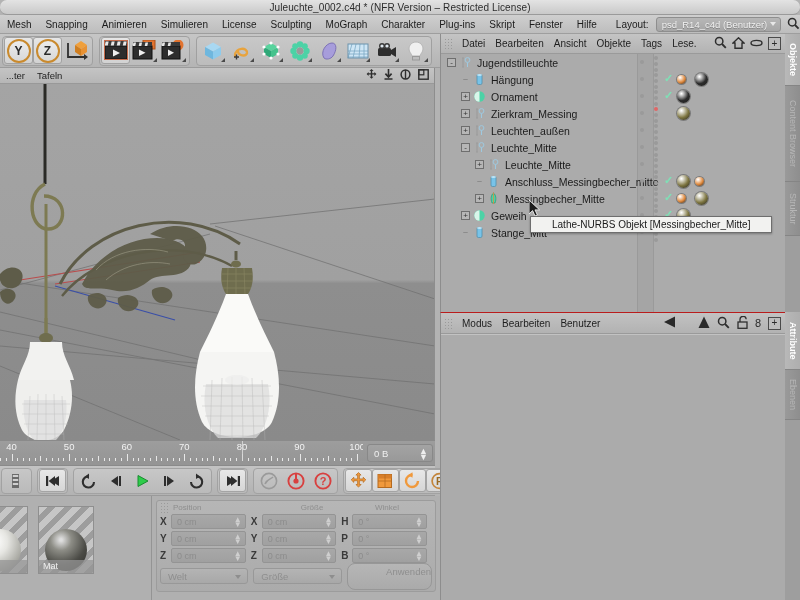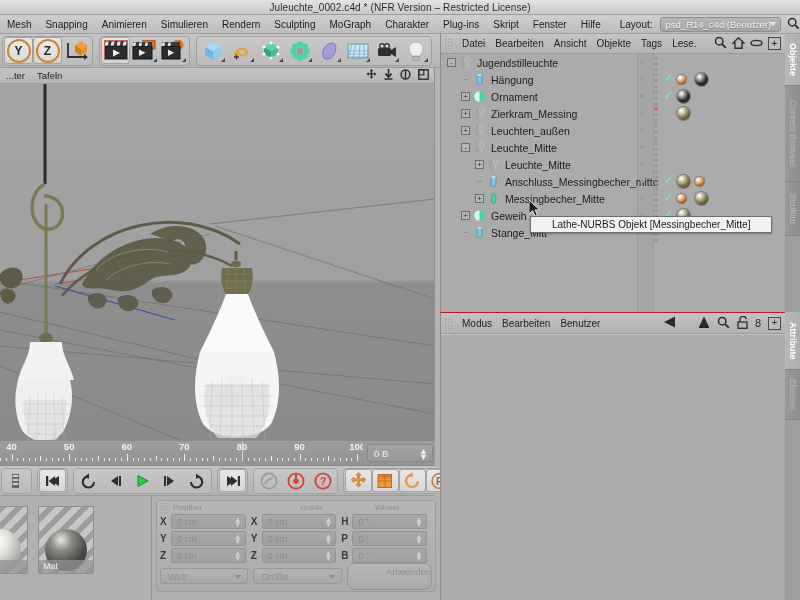--- a/index.html
+++ b/index.html
@@ -11,20 +11,21 @@
   }
   #app{position:relative;width:800px;height:600px;}
 
   
   .titlebar{
     position:absolute;left:0;top:0;width:800px;height:15px;
     background:linear-gradient(#e3e3e3,#c9c9c9);
     border-bottom:1px solid #9a9a9a;
     text-align:center;font-size:10px;color:#2c2c2c;line-height:15px;
     letter-spacing:.1px;
+    border-radius:7px;
   }
 
   
   .menubar{
     position:absolute;left:0;top:15px;width:800px;height:19px;
     background:linear-gradient(#cfcfcf,#bdbdbd);
     border-bottom:1px solid #9e9e9e;
     display:flex;align-items:center;font-size:10px;color:#1c1c1c;
   }
   .menubar .mi{padding:0 7px;line-height:19px;white-space:nowrap;cursor:default;}
@@ -88,21 +89,21 @@
   .vp-canvas{position:absolute;left:0;top:16px;width:435px;height:356px;overflow:hidden;}
   .sky{position:absolute;inset:0;background:linear-gradient(#a4a4a4 0%,#a0a0a0 55%,#8e8e8e 56%,#8a8a8a 100%);}
 
   
   .timeline{
     position:absolute;left:0;top:440px;width:435px;height:26px;
     background:linear-gradient(#9d9d9d,#949494);
     border-top:1px solid #8a8a8a;border-bottom:1px solid #8a8a8a;
   }
   .tl-ruler{position:relative;width:363px;height:26px;overflow:hidden;}
-  .tl-lbl{position:absolute;top:0px;font-size:9.5px;color:#f2f2f2;transform:translateX(-50%);font-weight:bold;}
+  .tl-lbl{position:absolute;top:0px;font-size:9.5px;color:#f2f2f2;transform:translateX(-50%);}
   .tl-tick{position:absolute;bottom:6px;width:1px;background:#e8e8e8;}
   .frame-field{
     position:absolute;right:2px;top:3px;width:66px;height:18px;
     background:linear-gradient(#a3a3a3,#999);border:1px solid #888;border-radius:3px;
     font-size:9.5px;color:#efefef;line-height:17px;padding-left:6px;position:absolute;
   }
   .frame-field .sp{position:absolute;right:4px;top:3px;font-size:9px;color:#eee;line-height:6px;}
 
   
   .transport{
@@ -254,21 +255,21 @@
 
   <div class="titlebar">
     <span>Juleuchte_0002.c4d * (NFR Version – Restricted License)</span>
   </div>
 
   <div class="menubar">
     <div class="mi">Mesh</div>
     <div class="mi">Snapping</div>
     <div class="mi">Animieren</div>
     <div class="mi">Simulieren</div>
-    <div class="mi">Rendern</div>
+    <div class="mi">License</div>
     <div class="mi">Sculpting</div>
     <div class="mi">MoGraph</div>
     <div class="mi">Charakter</div>
     <div class="mi">Plug-ins</div>
     <div class="mi">Skript</div>
     <div class="mi">Fenster</div>
     <div class="mi">Hilfe</div>
     <div class="layout-label">Layout:</div>
     <div class="layout-combo">
       <span>psd_R14_c4d (Benutzer)</span>

